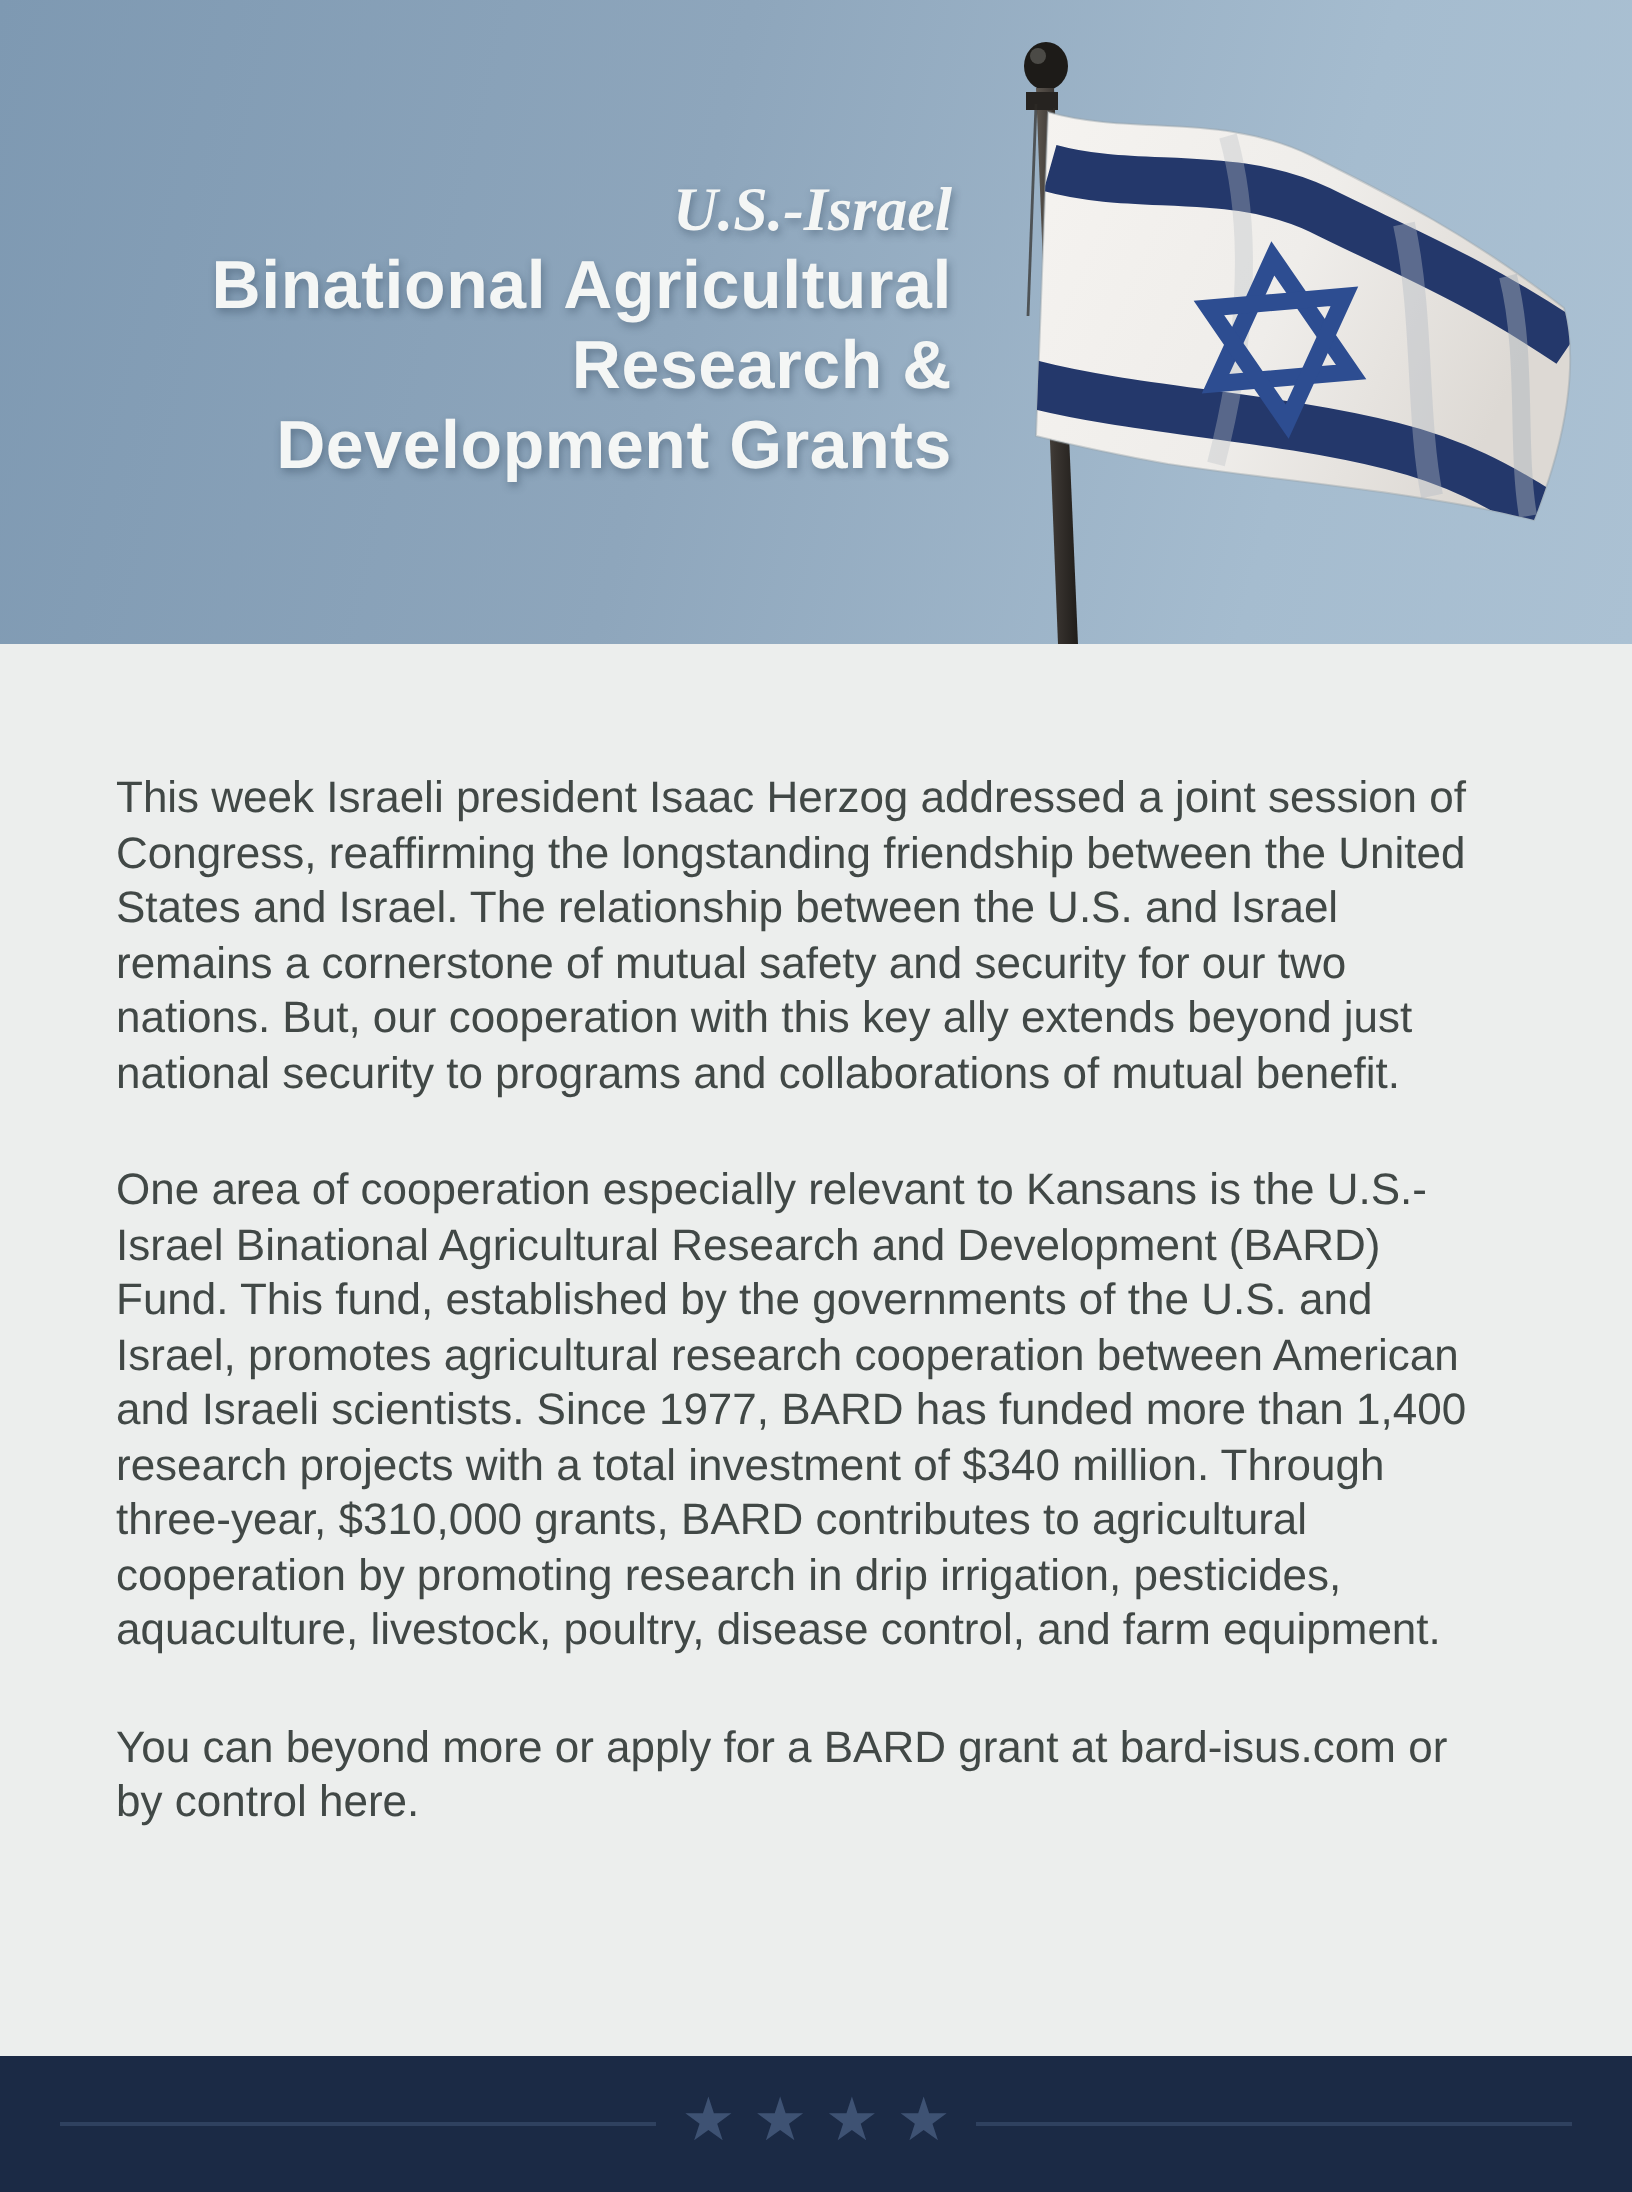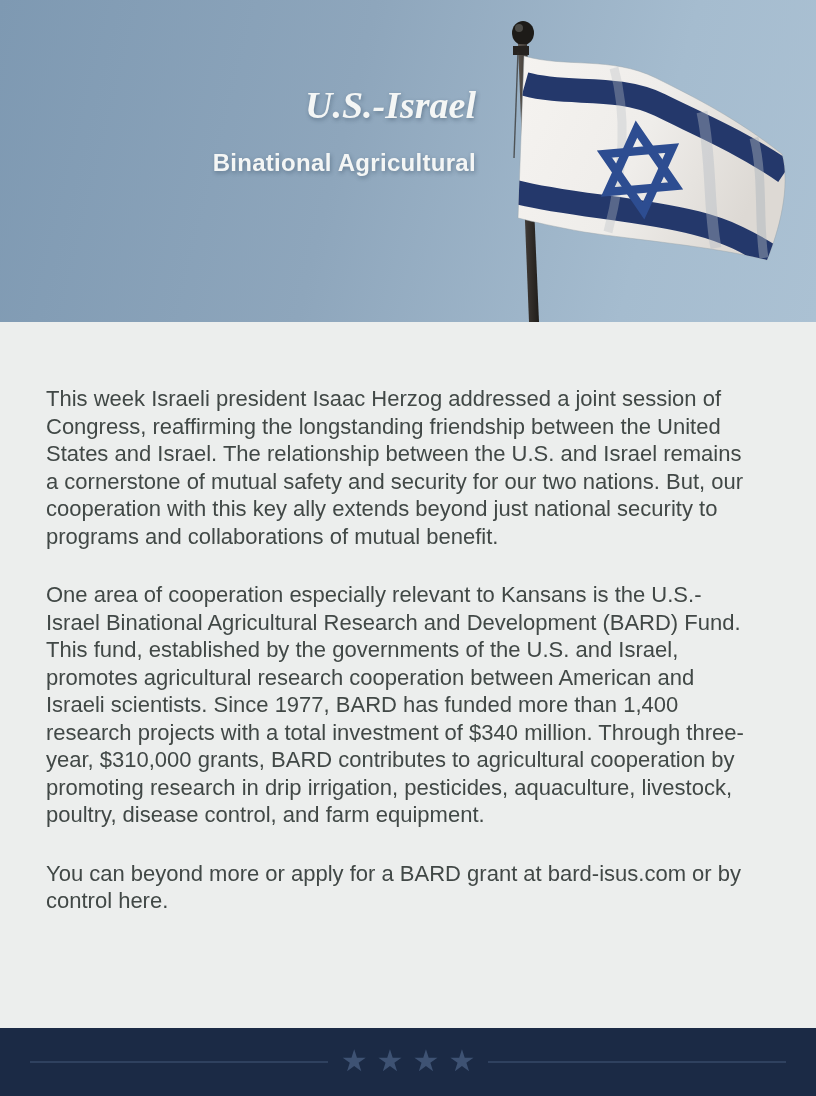--- a/index.html
+++ b/index.html
@@ -32,41 +32,40 @@
     text-align:right;
     color:#f4f6f5;
     text-shadow:1px 2px 4px rgba(35,55,75,0.38);
     white-space:nowrap;
     z-index:2;
   }
   .title-script{
     font-family:"Liberation Serif", serif;
     font-style:italic;
     font-weight:700;
-    font-size:38px;
+    font-size:31px;
     line-height:36px;
   }
   .title-line{
     font-weight:700;
-    font-size:24px;
+    font-size:34px;
     line-height:40px;
     letter-spacing:0.3px;
-    margin-top:20px;
   }
   .flag-art{
     position:absolute;
     left:496px;top:8px;
     width:320px;height:314px;
     z-index:1;
   }
 
   
   .content{
     flex:1;
-    padding:63px 65px 0 46px;
+    padding:63px 65px 0 58px;
     color:#414846;
     font-size:22px;
     line-height:27.5px;
   }
   .content p{margin:0 0 31px 0;}
   .content p:last-child{margin-bottom:0;}
   .inline-link{color:inherit;text-decoration:none;cursor:pointer;text-align:center;}
 
   
   .footer{
@@ -150,20 +149,22 @@
         <g transform="rotate(-5 144 162)" fill="none" stroke="#2d4d91" stroke-width="8.5" stroke-linejoin="miter">
           <path d="M144,121 L110,181 L178,181 Z"></path>
           <path d="M144,203 L110,143 L178,143 Z"></path>
         </g>
       </g>
     </svg>
 
     <div class="hero-title">
       <div class="title-script">U.S.-Israel</div>
       <div class="title-line">Binational Agricultural</div>
+      <div class="title-line">Research &amp;</div>
+      <div class="title-line">Development Grants</div>
     </div>
   </div>
 
   <div class="content">
     <p>This week Israeli president Isaac Herzog addressed a joint session of Congress, reaffirming the longstanding friendship between the United States and Israel. The relationship between the U.S. and Israel remains a cornerstone of mutual safety and security for our two nations. But, our cooperation with this key ally extends beyond just national security to programs and collaborations of mutual benefit.</p>
     <p>One area of cooperation especially relevant to Kansans is the U.S.-Israel Binational Agricultural Research and Development (BARD) Fund. This fund, established by the governments of the U.S. and Israel, promotes agricultural research cooperation between American and Israeli scientists. Since 1977, BARD has funded more than 1,400 research projects with a total investment of $340 million. Through three-year, $310,000 grants, BARD contributes to agricultural cooperation by promoting research in drip irrigation, pesticides, aquaculture, livestock, poultry, disease control, and farm equipment.</p>
     <p><span>You can beyond more or apply for a BARD grant at </span><span class="inline-link">bard-isus.com</span><span> or by </span><span class="inline-link">control here</span><span>.</span></p>
   </div>
 
   <div class="footer">

